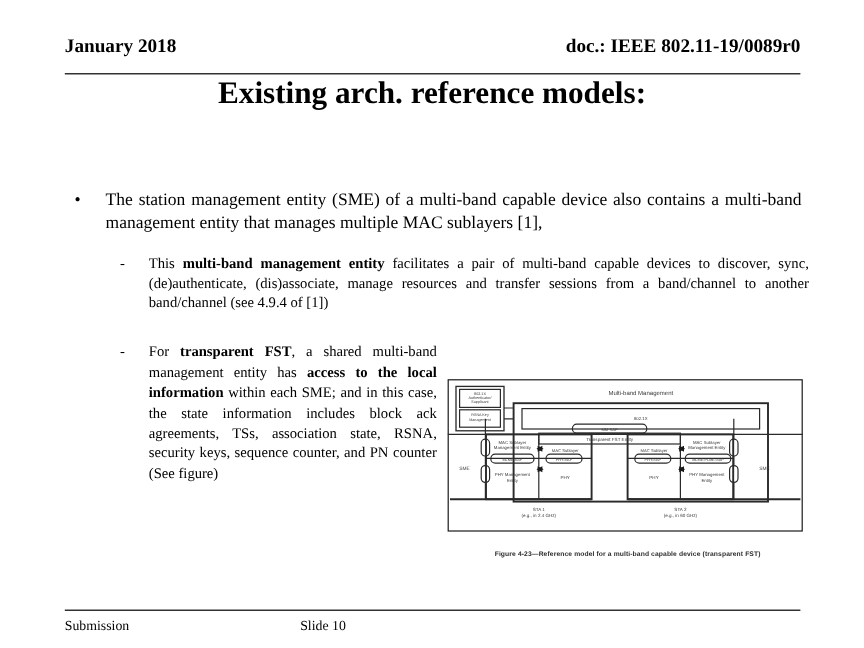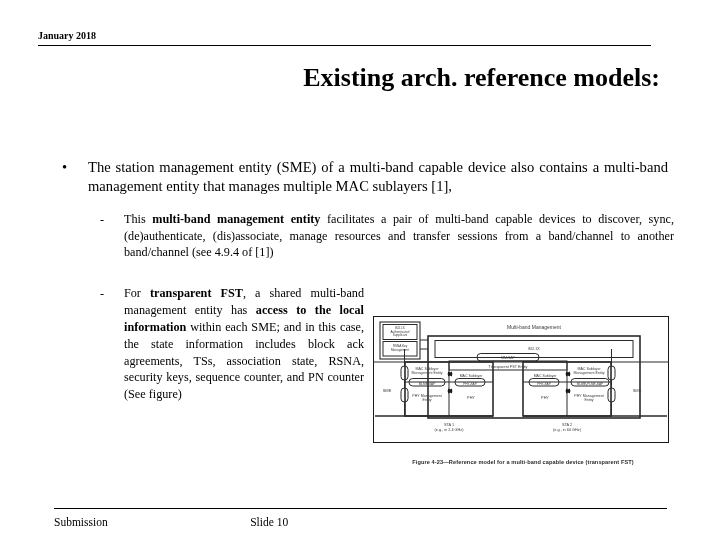--- a/index.html
+++ b/index.html
@@ -12,48 +12,48 @@
     height: 540px;
     position: relative;
     font-family: "Liberation Serif", "DejaVu Serif", serif;
     color: #000000;
     overflow: hidden;
   }
 
   
   .slide-header {
     position: absolute;
-    left: 38px;
+    left: 54px;
     top: 30px;
     width: 613px;
     display: flex;
     justify-content: space-between;
     align-items: flex-end;
-    font-size: 10px;
+    font-size: 16px;
     font-weight: bold;
     line-height: 1.15;
     border-bottom: 1.6px solid #000;
-    padding-bottom: 3px;
+    padding-bottom: 13px;
   }
   .slide-header .hdr-left { white-space: nowrap; }
   .slide-header .hdr-right { white-space: nowrap; }
 
   
   .slide-title {
     position: absolute;
     left: 60px;
     top: 62px;
     width: 600px;
     text-align: center;
     font-size: 26px;
     font-weight: bold;
     line-height: 1.24;
     letter-spacing: 0px;
   }
-  .slide-title .t-line { display: block; text-align: right; }
+  .slide-title .t-line { display: block; }
 
   
   .body-area {
     position: absolute;
     left: 0;
     top: 158px;
     width: 720px;
   }
 
   .bullet-l1 {
@@ -153,20 +153,21 @@
   }
   .slide-footer .f-left  { flex: 0 0 32%; text-align: left; }
   .slide-footer .f-mid   { flex: 0 0 36%; text-align: left; }
   .slide-footer .f-right { flex: 0 0 32%; text-align: right; }
 </style>
 </head>
 <body>
 
 <div class="slide-header">
   <span class="hdr-left">January 2018</span>
+  <span class="hdr-right">doc.: IEEE 802.11-19/0089r0</span>
 </div>
 
 <div class="slide-title">
   <span class="t-line">Existing arch. reference models:</span>
 </div>
 
 <div class="body-area">
 
   <div class="bullet-l1">
     <span class="marker">•</span>

